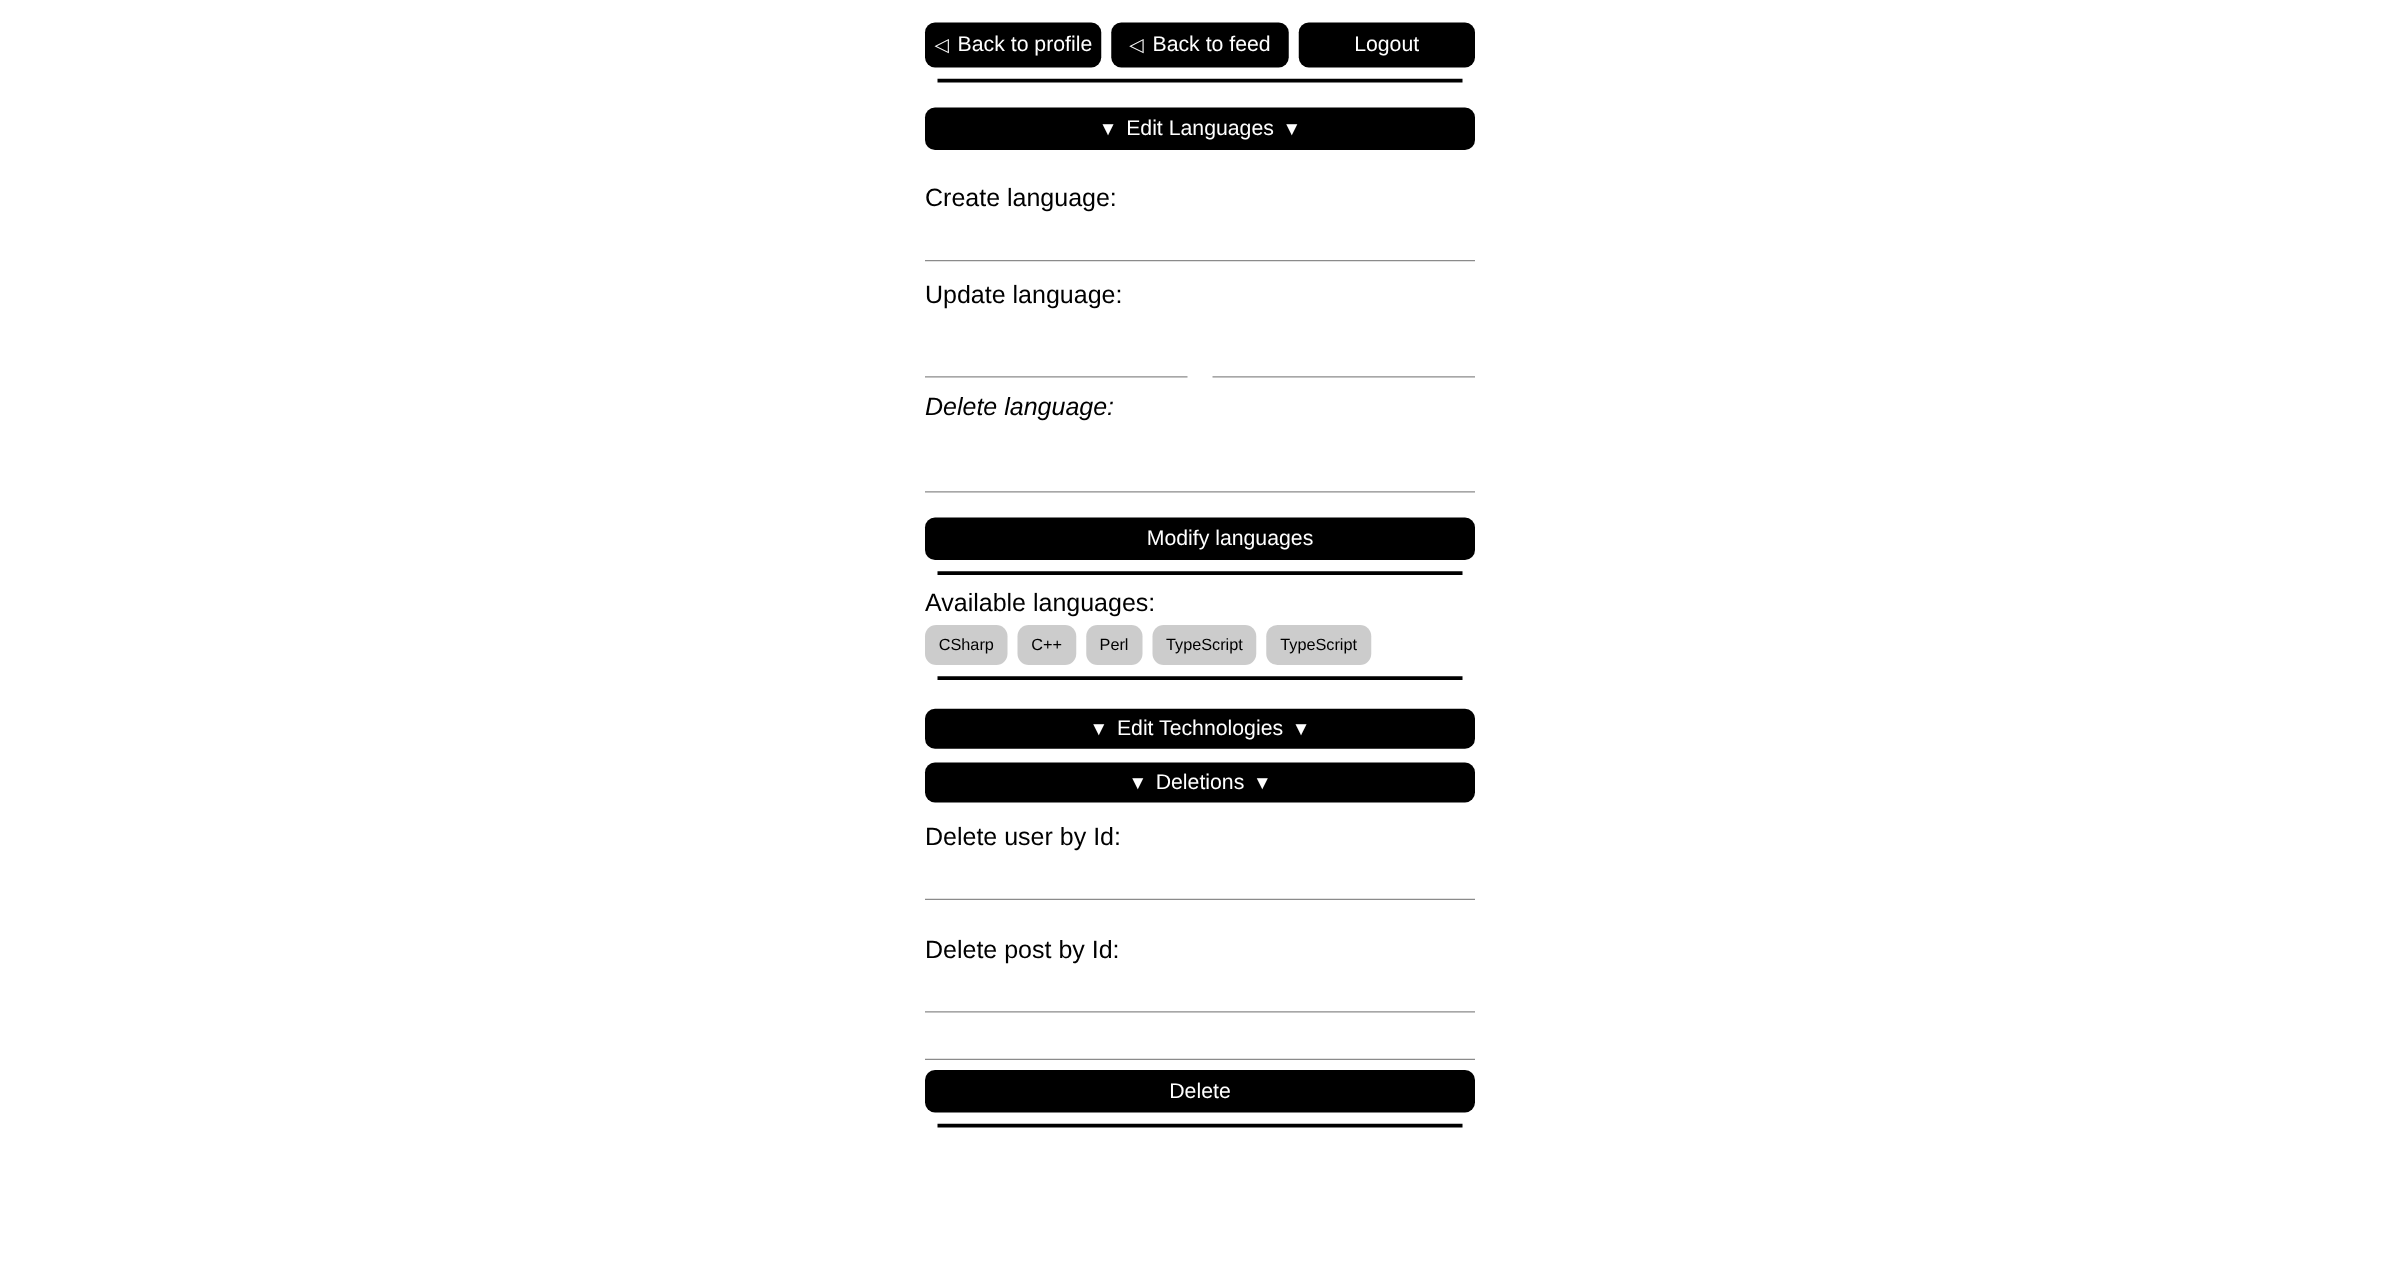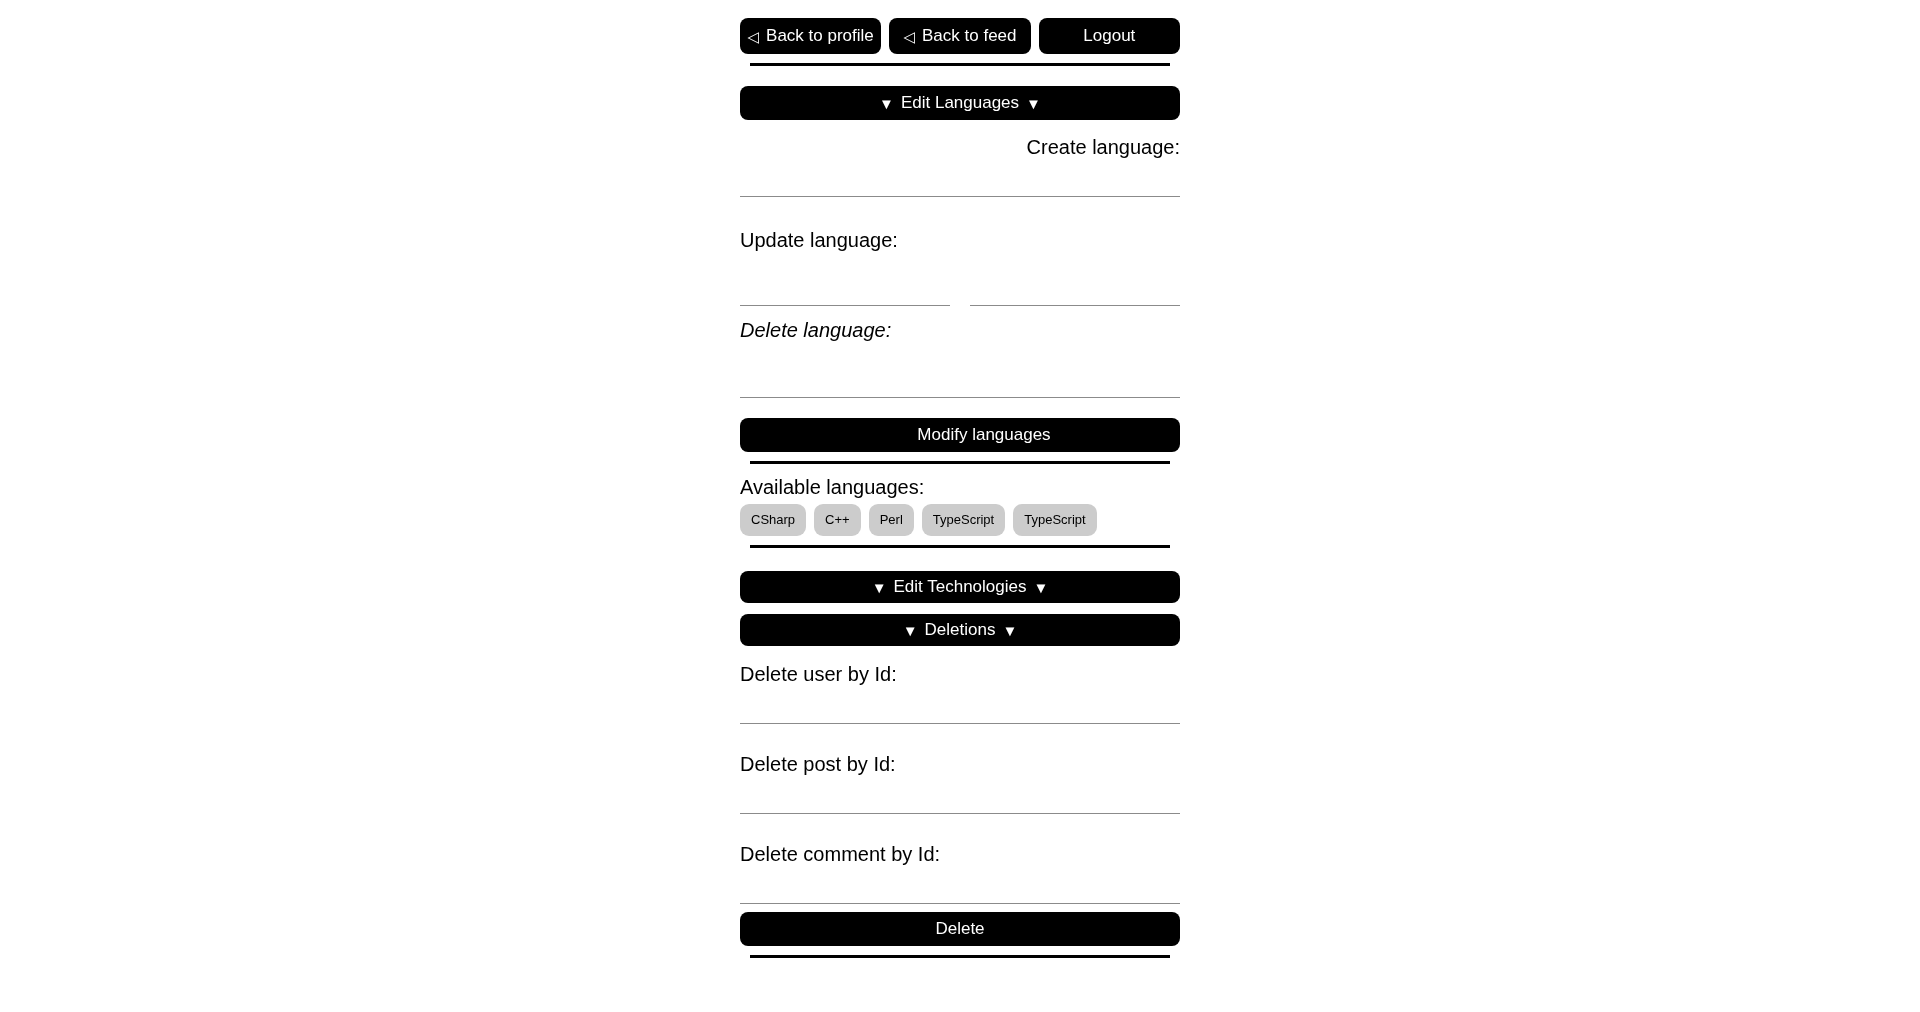--- a/index.html
+++ b/index.html
@@ -62,23 +62,23 @@
     border: none;
     border-bottom: 1px solid #8b8b8b;
     background: transparent;
     outline: none;
     font-family: "Liberation Sans", sans-serif;
     font-size: 16px;
     color: #000000;
     border-radius: 0;
   }
   .m-edit-languages { margin-top: 20px; }
-  .lbl-create { margin-top: 16px; text-align: right; }
+  .lbl-create { margin-top: 28px; }
   .inp-create { margin-top: 8px; }
-  .lbl-update { margin-top: 32px; }
+  .lbl-update { margin-top: 16px; }
   .row2 {
     display: flex;
     gap: 20px;
     margin-top: 24px;
   }
   .row2 .u-input { flex: 1; margin-top: 0; }
   .lbl-delete-lang { margin-top: 13px; font-style: italic; }
   .inp-delete-lang { margin-top: 26px; }
   .m-modify { margin-top: 20px; padding-left: 48px; }
   .lbl-available { margin-top: 12px; }
@@ -191,21 +191,20 @@
     <label class="field-label lbl-del-user">Delete user by Id:</label>
     <input class="u-input inp-del" type="text" value="" style="">
   </div>
 
   <div>
     <label class="field-label lbl-del-post">Delete post by Id:</label>
     <input class="u-input inp-del" type="text" value="" style="">
   </div>
 
   <div>
-    <label class="field-label lbl-del-comment">Delete comment by Id:</label>
     <input class="u-input inp-del" type="text" value="" style="">
   </div>
 
   <button class="btn wide-btn m-delete">
     <span>Delete</span>
   </button>
 
   <hr class="rule rule-bottom">
 
 </div>

